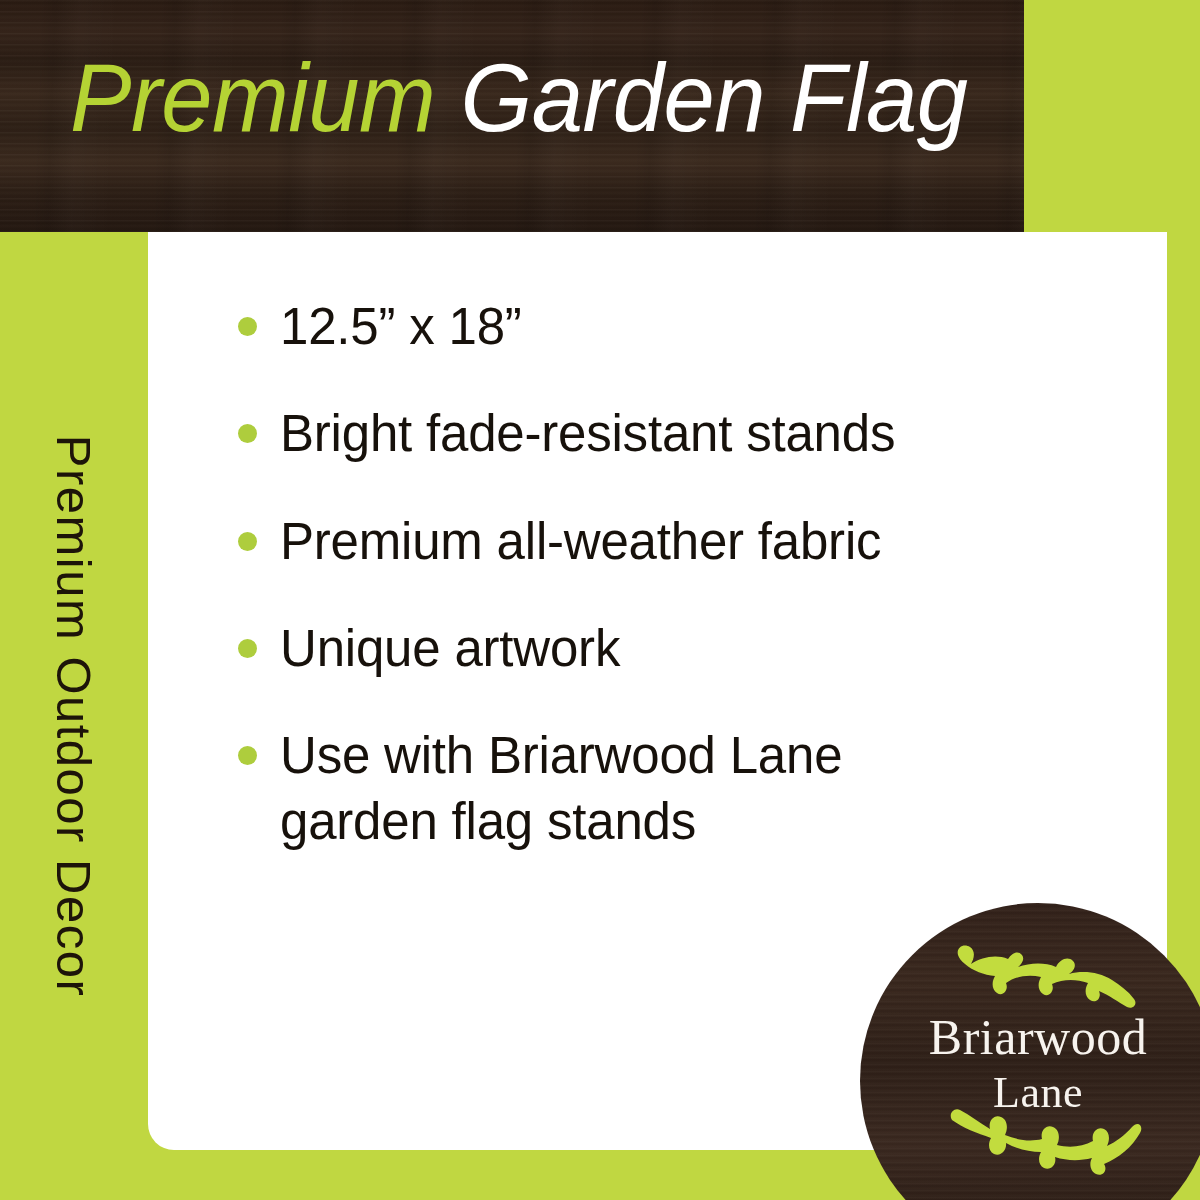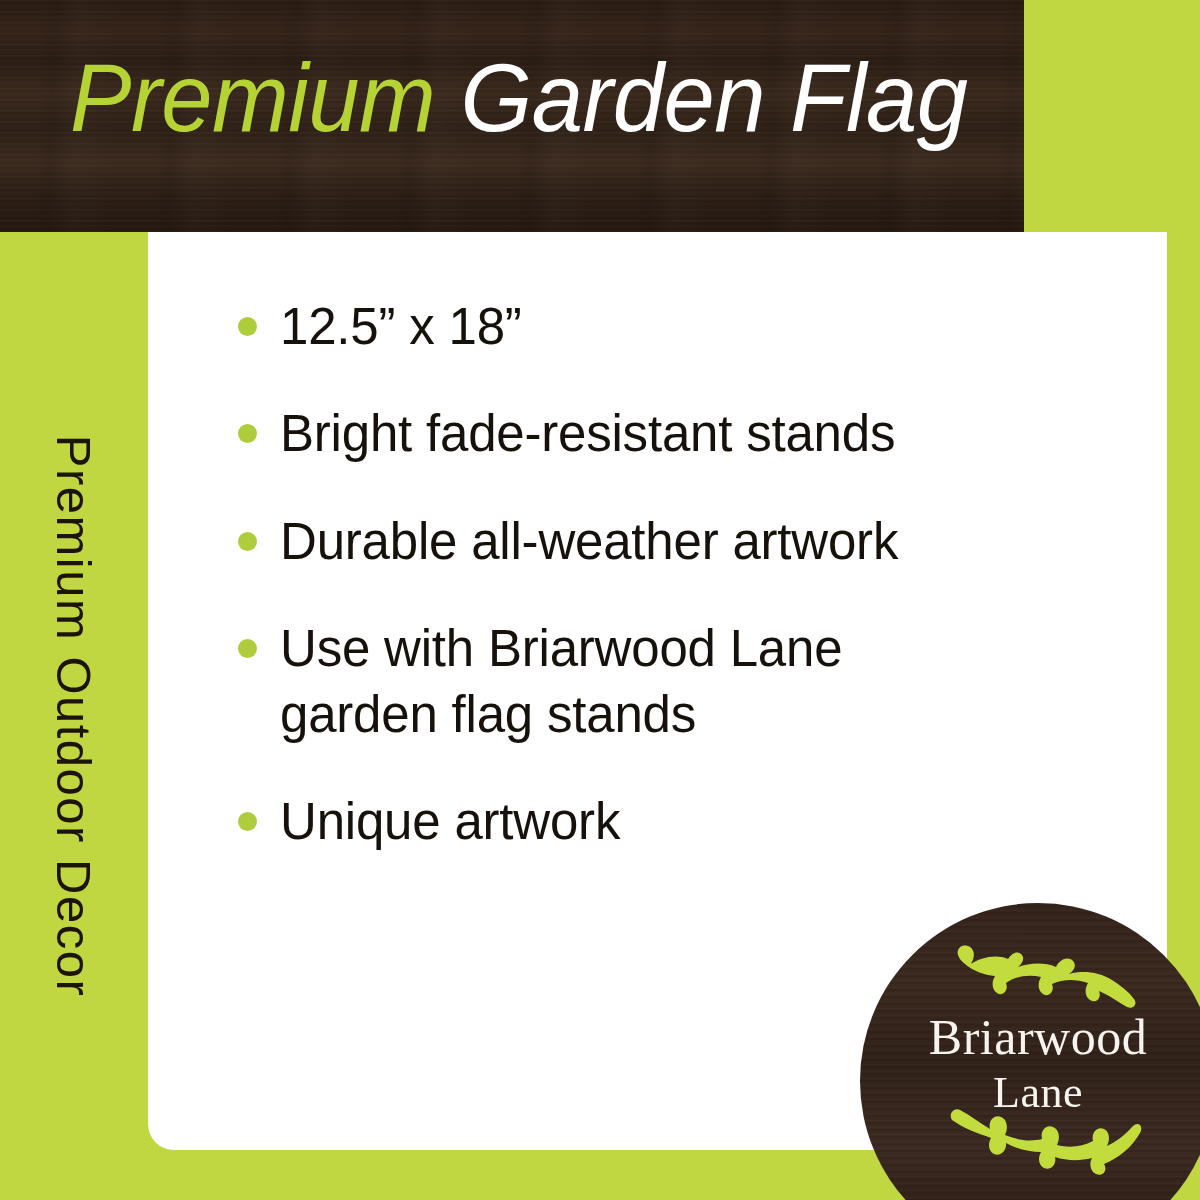--- a/index.html
+++ b/index.html
@@ -261,29 +261,29 @@
       <li class="feature-item">
         <span class="feature-bullet"></span>
         <span>12.5” x 18”</span>
       </li>
       <li class="feature-item">
         <span class="feature-bullet"></span>
         <span>Bright fade-resistant stands</span>
       </li>
       <li class="feature-item">
         <span class="feature-bullet"></span>
-        <span>Durable all-weather artwork</span>
+        <span>Premium all-weather fabric</span>
+      </li>
+      <li class="feature-item">
+        <span class="feature-bullet"></span>
+        <span>Unique artwork</span>
       </li>
       <li class="feature-item">
         <span class="feature-bullet"></span>
         <span>Use with Briarwood Lane garden flag stands</span>
-      </li>
-      <li class="feature-item">
-        <span class="feature-bullet"></span>
-        <span>Unique artwork</span>
       </li>
     </ul>
   </div>
 
   <div class="logo-badge">
     <div class="logo-inner">
 
       <svg class="leaf-top" viewBox="0 0 186 70" aria-hidden="true">
         <path fill="#c2dc3e" d="M6 12 C4 4 12 0 18 4 C24 8 22 16 19 21 C30 14 44 11 56 16
              C60 10 66 7 70 12 C73 16 70 21 66 24 C78 20 92 19 104 24

